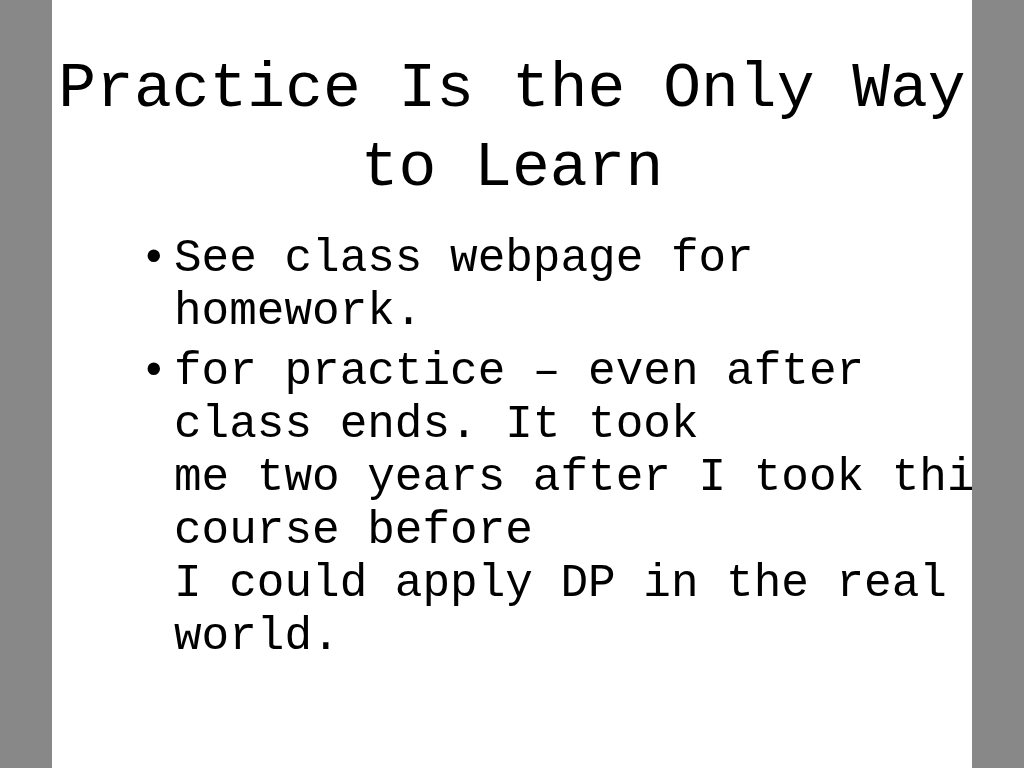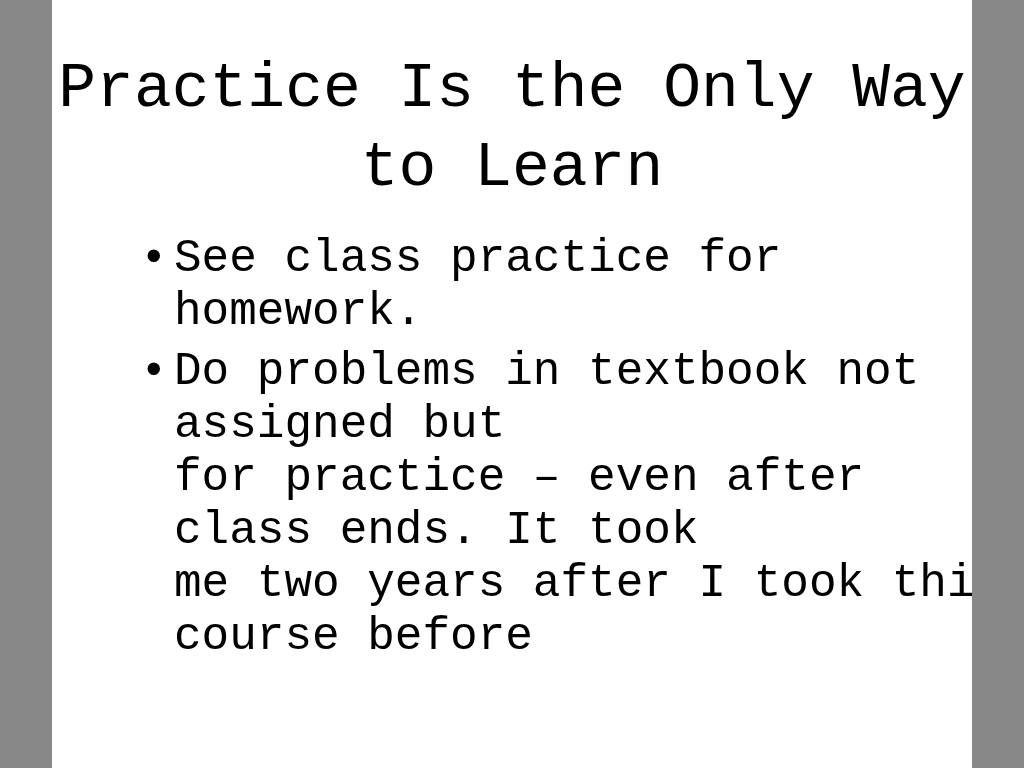--- a/index.html
+++ b/index.html
@@ -66,30 +66,30 @@
 
   <h1 class="title">
     <div>Practice Is the Only Way to Learn</div>
   </h1>
 
   <div class="bullets">
 
     <div class="bullet">
       <span class="marker">•</span>
       <div class="btext">
-        <div>See class practice for homework.</div>
+        <div>See class webpage for homework.</div>
       </div>
     </div>
 
     <div class="bullet">
       <span class="marker">•</span>
       <div class="btext">
-        <div>Do problems in textbook not assigned but</div>
         <div>for practice – even after class ends. It took</div>
         <div>me two years after I took this course before</div>
+        <div>I could apply DP in the real world.</div>
       </div>
     </div>
 
   </div>
 
   <div class="page-number">11</div>
 
 </div>
 
 </body></html>

